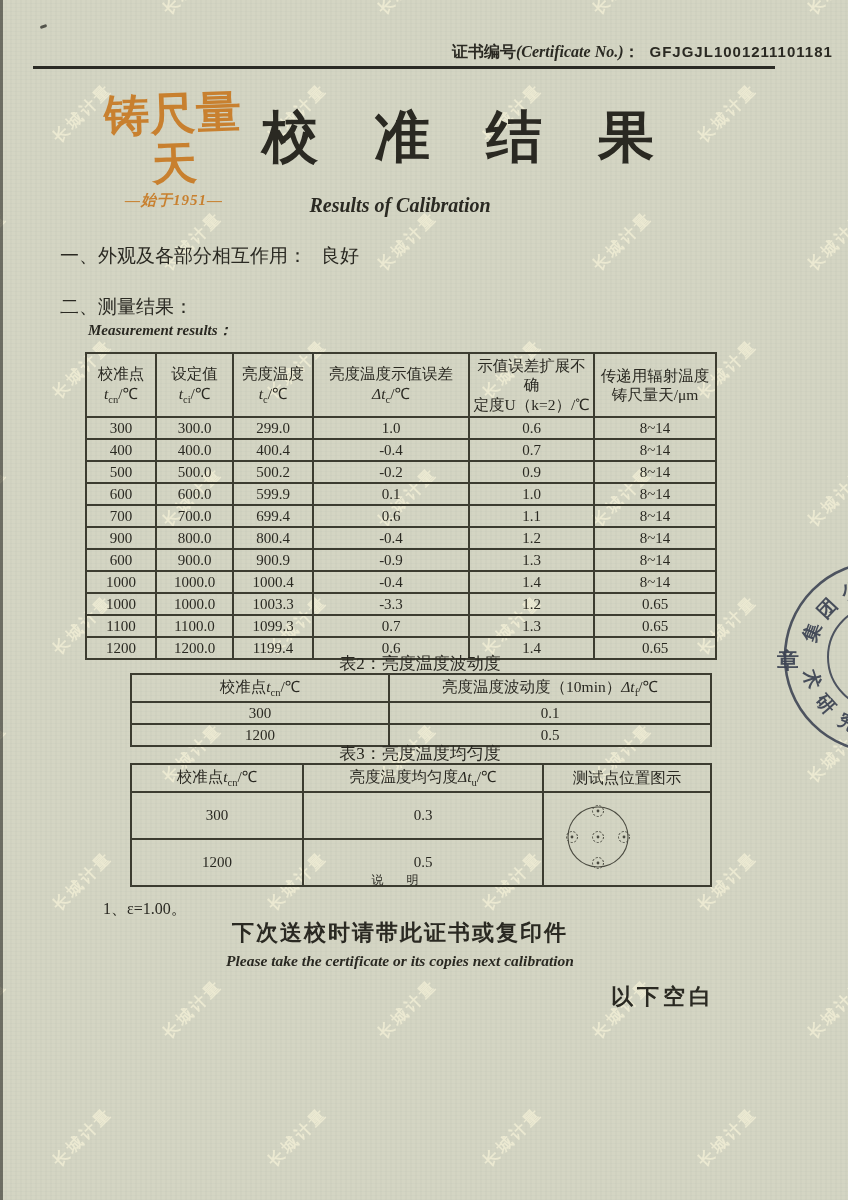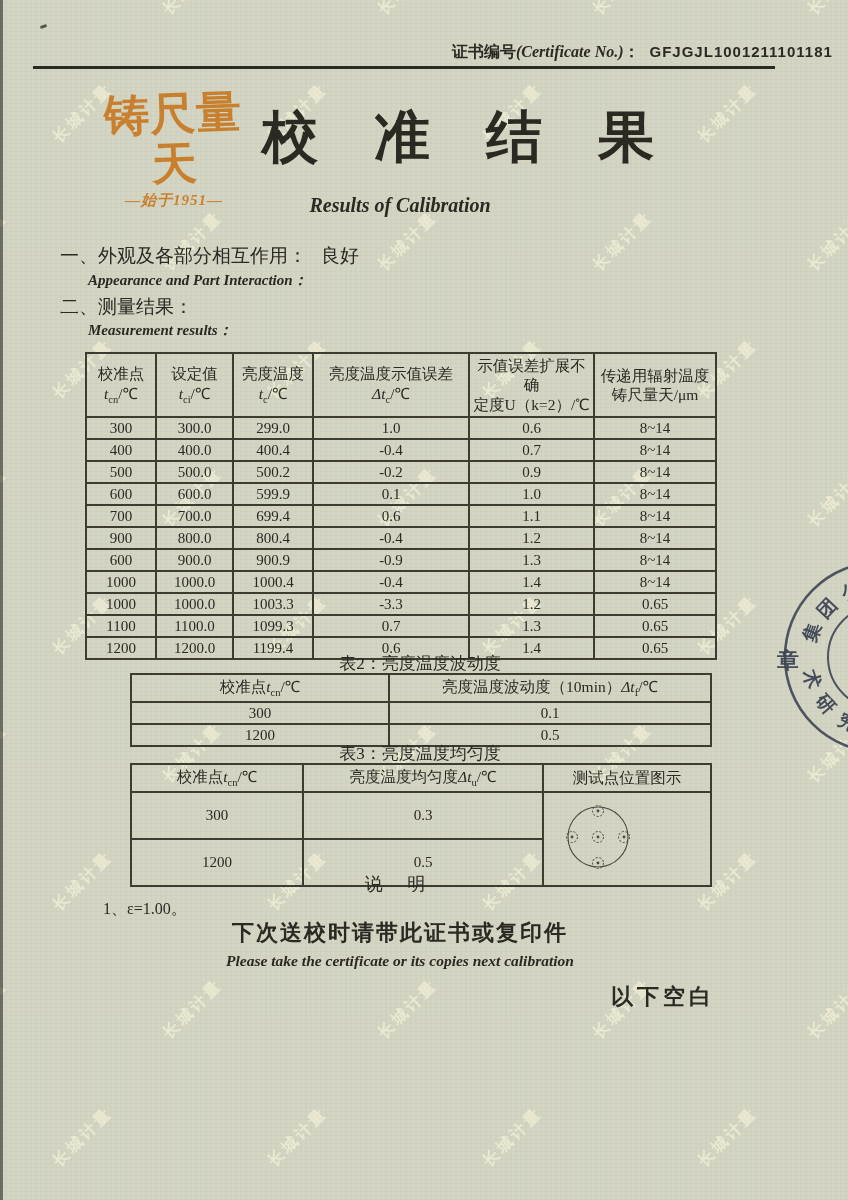--- a/index.html
+++ b/index.html
@@ -61,21 +61,21 @@
   .t1-title{left:85px;top:330px;width:630px;}
   .t2-wrap{left:130px;top:673px;width:580px;}
   .t2-title{left:130px;top:652px;width:580px;}
   .t3-wrap{left:130px;top:763px;width:580px;}
   .t3-title{left:130px;top:742px;width:580px;}
   .t3-wrap td{height:43px;}
   .t2-wrap td{height:20px;}
   .diag-cell{padding:0;}
 
   
-  .note-head{left:85px;top:872px;width:630px;text-align:center;font-size:18px;letter-spacing:10px;}
+  .note-head{left:85px;top:872px;width:630px;text-align:center;font-size:12px;letter-spacing:10px;}
   .note-item{left:103px;top:899px;font-size:16px;}
   .remind-zh{left:85px;top:918px;width:630px;text-align:center;font-size:22px;font-weight:bold;letter-spacing:2px;}
   .remind-en{left:85px;top:952px;width:630px;text-align:center;font-size:15.5px;font-weight:bold;font-style:italic;}
   .blank-zh{left:85px;top:982px;width:630px;text-align:right;font-size:22px;font-weight:bold;letter-spacing:4px;}
   .blank-en{left:85px;top:1013px;width:630px;text-align:center;font-size:16px;font-weight:bold;font-style:italic;}
 
   
   .footer{left:570px;top:1231px;font-size:15px;white-space:nowrap;}
   .footer .en{margin-left:16px;letter-spacing:2px;}
 
@@ -147,21 +147,20 @@
   <div class="abs logo">
     <div class="logo-main">铸尺量天</div>
     <div class="logo-sub">—始于1951—</div>
   </div>
   <div class="abs doc-title">校准结果</div>
   <div class="abs doc-subtitle">Results of Calibration</div>
 
   <div class="abs sec-zh sec1-zh">
     <span>一、</span><span>外观及各部分相互作用：</span><span class="result">良好</span>
   </div>
-  <div class="abs sec-en sec1-en">Appearance and Part Interaction：</div>
   <div class="abs sec-zh sec2-zh">
     <span>二、</span><span>测量结果：</span>
   </div>
   <div class="abs sec-en sec2-en">Measurement results：</div>
 
   <table class="abs t1-wrap">
     <colgroup>
         <col style="width:70px">
         <col style="width:77px">
         <col style="width:80px">

